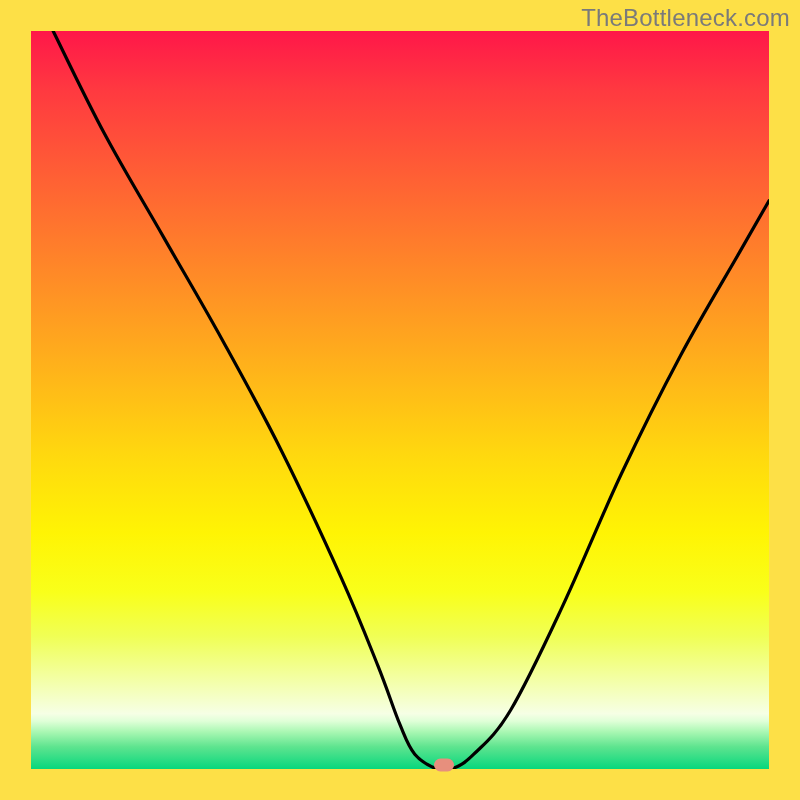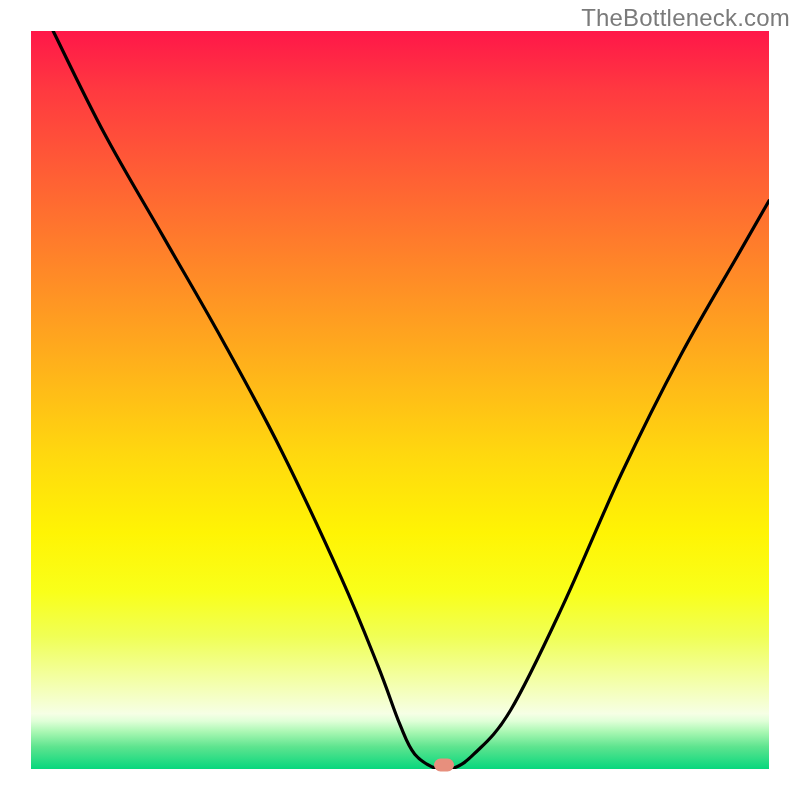--- a/index.html
+++ b/index.html
@@ -8,21 +8,21 @@
     width: 800px;
     height: 800px;
     background: #000;
     overflow: hidden;
     font-family: Arial, Helvetica, sans-serif;
   }
   .frame {
     position: relative;
     width: 800px;
     height: 800px;
-    background: #ffffff;
+    background: #fde047;
   }
   .watermark {
     position: absolute;
     top: 4px;
     right: 10px;
     color: #7a7a7a;
     font-size: 24px;
     font-weight: 500;
     letter-spacing: 0.2px;
     z-index: 5;

